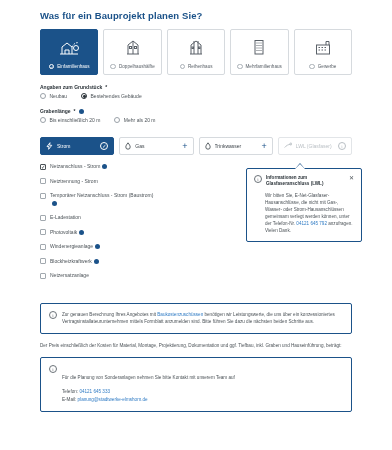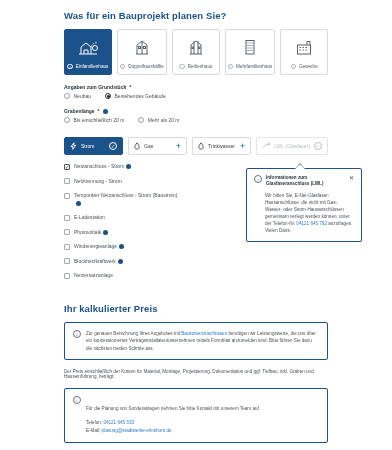--- a/index.html
+++ b/index.html
@@ -3,21 +3,21 @@
 <meta charset="utf-8">
 <style>
   * { box-sizing: border-box; margin: 0; padding: 0; }
   html, body {
     width: 392px; height: 450px;
     background: #ffffff;
     font-family: "Liberation Sans", sans-serif;
     color: #333a40;
     overflow: hidden;
   }
-  .page { padding: 0 64px; }
+  .page { padding: 0 40px; }
 
   h2.section-title {
     color: #1b5289;
     font-size: 9.5px;
     font-weight: bold;
     letter-spacing: .1px;
     margin-bottom: 8px;
   }
   .s1 { padding-top: 10px; }
 
@@ -358,21 +358,20 @@
       <span class="icirc">i</span>
       <span class="tt-title">Informationen zum Glasfaseranschluss (LWL)</span>
       <span class="tt-close">✕</span>
     </div>
     <div class="tt-body">
       <span>Wir bitten Sie, E-Net-Glasfaser-Hausanschlüsse, die nicht mit Gas-, Wasser- oder Strom-Hausanschlüssen gemeinsam verlegt werden können, unter der Telefon-Nr. </span><span class="lnk">04121 645 792</span><span> anzufragen. Vielen Dank.</span>
     </div>
   </div>
 
   <div class="s3">
-    <h2 class="section-title">Ihr kalkulierter Preis</h2>
 
     <div class="info-box">
       <span class="icirc">i</span>
       <span class="info-text"><span>Zur genauen Berechnung Ihres Angebotes mit </span><span class="lnk">Baukostenzuschüssen</span><span> benötigen wir Leistungswerte, die uns über ein konzessioniertes Vertragsinstallateurunternehmen mittels Formblatt anzumelden sind. Bitte führen Sie dazu die nächsten beiden Schritte aus.</span></span>
     </div>
 
     <div class="note-line">Der Preis einschließlich der Kosten für Material, Montage, Projektierung, Dokumentation und ggf. Tiefbau, inkl. Graben und Hauseinführung, beträgt:</div>
 
     <div class="info-box">
       <span class="icirc">i</span>

